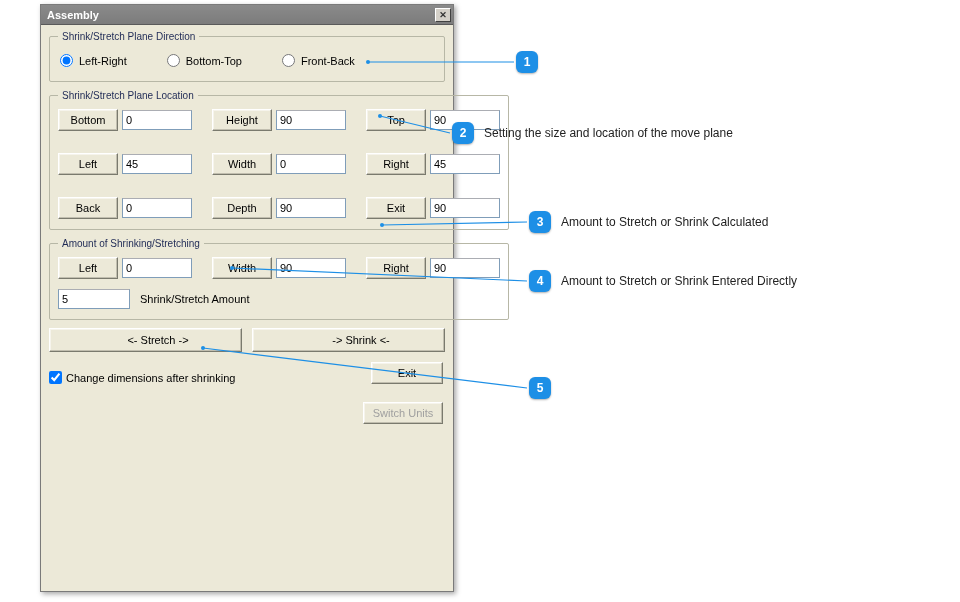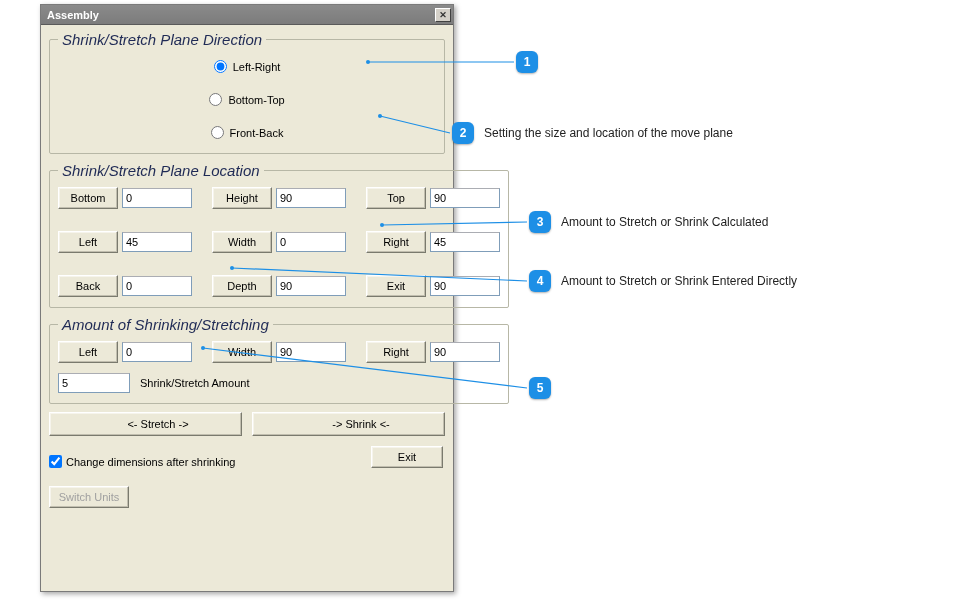--- a/index.html
+++ b/index.html
@@ -54,31 +54,29 @@
     padding: 6px 8px;
   }
   fieldset {
     border: 1px solid #b7b7a6;
     border-radius: 2px;
     margin: 0 0 8px 0;
     padding: 8px 8px 10px 8px;
     position: relative;
   }
   fieldset > legend {
-    font-size: 15px;
+    font-size: 10px;
     color: #1f2a55;
     padding: 0 4px;
-    font-style: italic;
   }
   .radio-row {
     display: flex;
-    gap: 20px;
+    gap: 40px;
     align-items: center;
     padding: 4px 2px;
-    flex-direction: column;
   }
   .radio-item {
     display: flex;
     align-items: center;
     gap: 4px;
   }
   .radio-item input { margin: 0 2px 0 0; }
   .loc-grid {
     display: grid;
     grid-template-columns: 60px 70px 12px 60px 70px 12px 60px 70px;
@@ -142,20 +140,21 @@
     padding-right: 2px;
   }
   .chk-row {
     display: flex;
     align-items: center;
     gap: 4px;
   }
   .chk-row input { margin: 0; }
   .switch-row {
     display: flex;
+    justify-content: flex-end;
     margin-top: 18px;
     padding-right: 2px;
   }
   .switch-row .btn { width: 80px; }
   .exit-btn { width: 72px; }
 
   
   .callout {
     position: absolute;
     display: flex;

